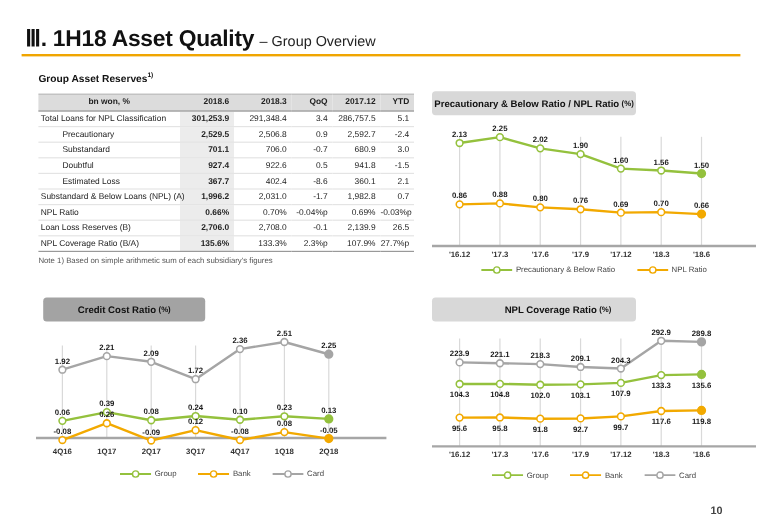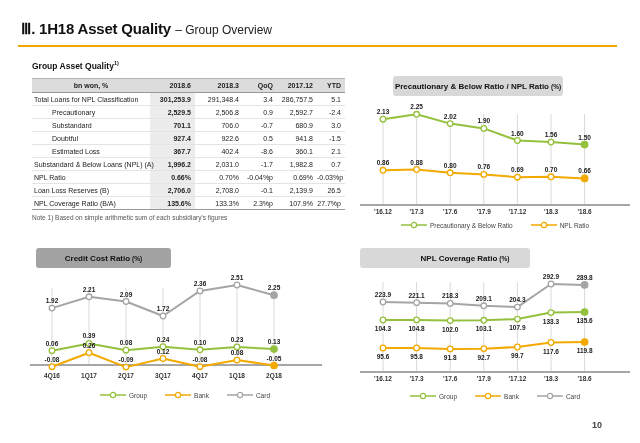--- a/index.html
+++ b/index.html
@@ -1,21 +1,21 @@
 <!DOCTYPE html>
 <html><head>
 <meta charset="utf-8">
 <style>
   * { box-sizing: border-box; margin: 0; padding: 0; }
   body { margin:0; background:#fff; font-family:"Liberation Sans", sans-serif; }
   .slide { position:relative; width:640px; height:443px; background:#fff; overflow:hidden; }
 
   
   .title { position:absolute; left:21px; top:20px; white-space:nowrap; }
-  .t-bold { font-size:15px; font-weight:bold; color:#111; letter-spacing:-0.2px; }
+  .t-bold { font-size:19px; font-weight:bold; color:#111; letter-spacing:-0.2px; }
   .t-rest { font-size:12px; color:#222; }
   .accent-rule { position:absolute; left:18px; top:45px; width:599px; height:2px; background:#F0A500; }
 
   
   .table-title { position:absolute; left:32px; top:60px; font-size:8.5px; font-weight:bold; color:#111; }
   .table-title sup { font-size:5.5px; }
   table.aq { position:absolute; left:32px; top:78px; width:313px; border-collapse:collapse; table-layout:fixed;
              font-size:7px; color:#222; border-top:1px solid #b5b5b5; border-bottom:1px solid #999; }
   table.aq thead th { background:#dcdcdc; font-weight:bold; height:14px; border-bottom:1px solid #999;
                       text-align:right; padding-right:4px; }
@@ -25,21 +25,21 @@
   td.lbl { text-align:left; padding-left:2px; white-space:nowrap; overflow:visible; }
   td.lbl.ind { padding-left:20px; }
   td.num { text-align:right; padding-right:4px; white-space:nowrap; }
   td.hl { background:#ececec; font-weight:bold; }
   .note { position:absolute; left:32px; top:214px; font-size:6.5px; color:#555; }
 
   
   .ctitle { position:absolute; height:20px; background:#d8d8d8; border-radius:3px;
             display:flex; align-items:center; justify-content:center;
             font-weight:bold; font-size:8px; color:#111; white-space:nowrap; }
-  #ctitle1 { left:360px; top:76px;  width:170px;margin-left:33px; }
+  #ctitle1 { left:360px; top:76px;  width:170px; }
   #ctitle2 { left:36px;  top:248px; width:135px; }
   #ctitle3 { left:360px; top:248px; width:170px; }
   .ct-unit { font-size:6.5px; margin-left:2px; }
 
   
   svg.chart { position:absolute; overflow:visible; }
   #chart1 { left:355px; top:100px; width:280px; height:120px; }
   #chart2 { left:30px;  top:272px; width:310px; height:112px; }
   #chart3 { left:355px; top:270px; width:280px; height:118px; }
   svg text { font-family:"Liberation Sans", sans-serif; }
@@ -61,21 +61,21 @@
 
 <div class="slide">
 
   <div class="title">
     <span class="t-bold">Ⅲ. 1H18 Asset Quality</span>
     <span class="t-rest">– Group Overview</span>
   </div>
   <div class="accent-rule" style="background: rgb(240, 165, 0);"></div>
 
   <div class="table-title">
-    <span>Group Asset Quality</span><sup>1)</sup>
+    <span>Group Asset Reserves</span><sup>1)</sup>
   </div>
 
   <table class="aq">
     <colgroup>
       <col style="width:118px">
         <col style="width:45px">
         <col style="width:48px">
       <col style="width:34px">
         <col style="width:40px">
         <col style="width:28px">

